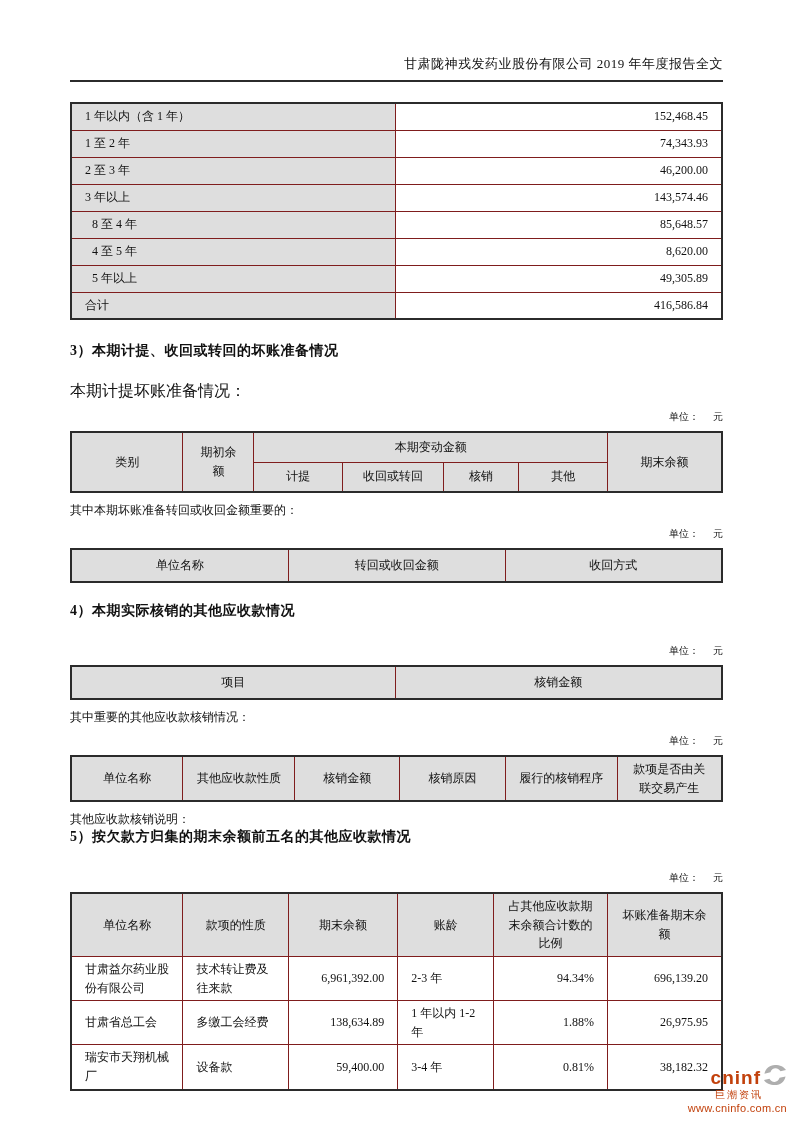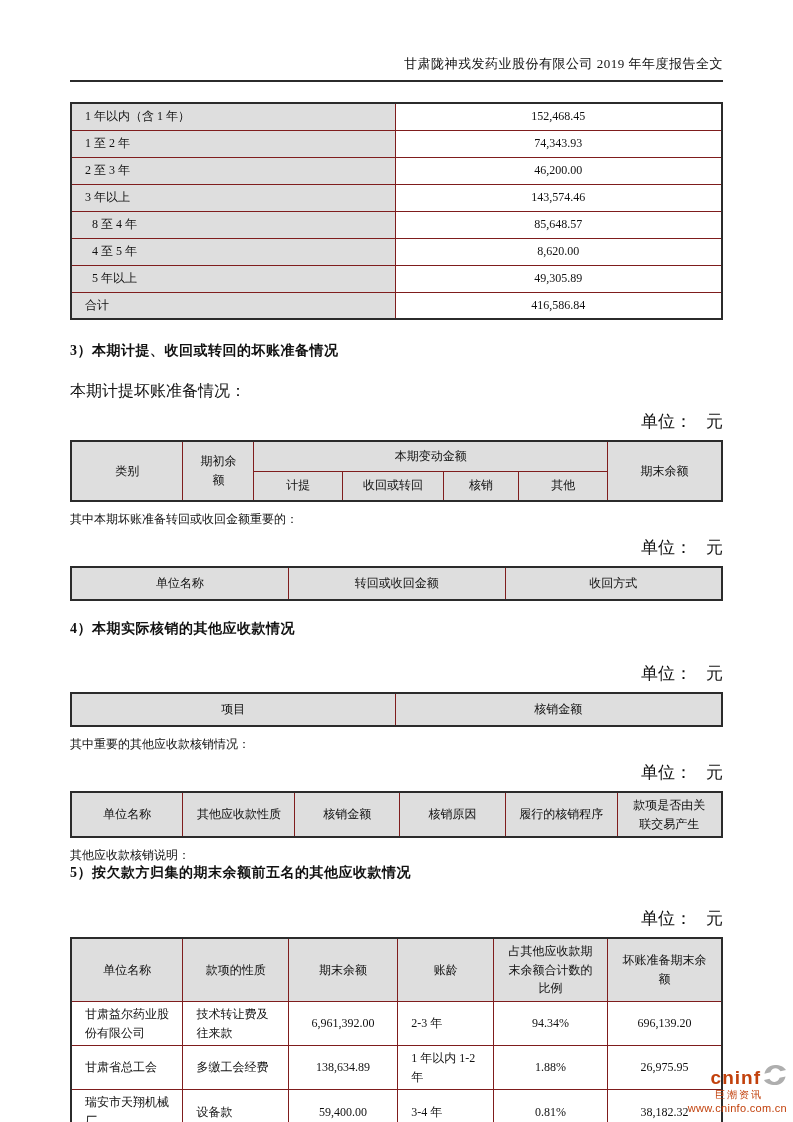--- a/index.html
+++ b/index.html
@@ -10,29 +10,29 @@
 
   .doc-header { padding-top:55px; padding-bottom:7px; border-bottom:2px solid #2b2b2b;
                 text-align:right; font-size:13px; letter-spacing:.5px; }
 
   table.tbl { border-collapse:collapse; width:100%; font-size:12px; table-layout:fixed;
               border:2px solid #2b2b2b; }
   table.tbl td { border:1px solid #7f1d1d; padding:3px 13px; vertical-align:middle;
                  word-break:break-all; line-height:1.55; }
   .shade { background:#dedede; }
   .c { text-align:center; }
-  .num { text-align:center; font-variant-numeric:tabular-nums; }
+  .num { text-align:right; font-variant-numeric:tabular-nums; }
   .pad-indent { padding-left:20px !important; }
 
   .aging td { height:27px; }
   .sec-heading { font-size:14px; font-weight:bold; letter-spacing:.5px; }
   .h3a { margin-top:22px; }
   .intro { font-size:16px; margin-top:21px; }
   .intro-tight { font-size:12px; margin-top:9px; }
-  .unit-line { font-size:17px; text-align:right; margin-top:8px; margin-bottom:7px; }
+  .unit-line { font-size:10px; text-align:right; margin-top:8px; margin-bottom:7px; }
   .unit-line .unit-val { margin-left:14px; }
 
   .provision td { height:30px; }
   .recovery td, .writeoff td { height:33px; }
   .important td { height:26px; }
   .top5 td { padding:4px 6px; }
   .top5 .hd { height:47px; }
 
   .page-number { text-align:left; font-size:12px; margin-top:30px; }
 

